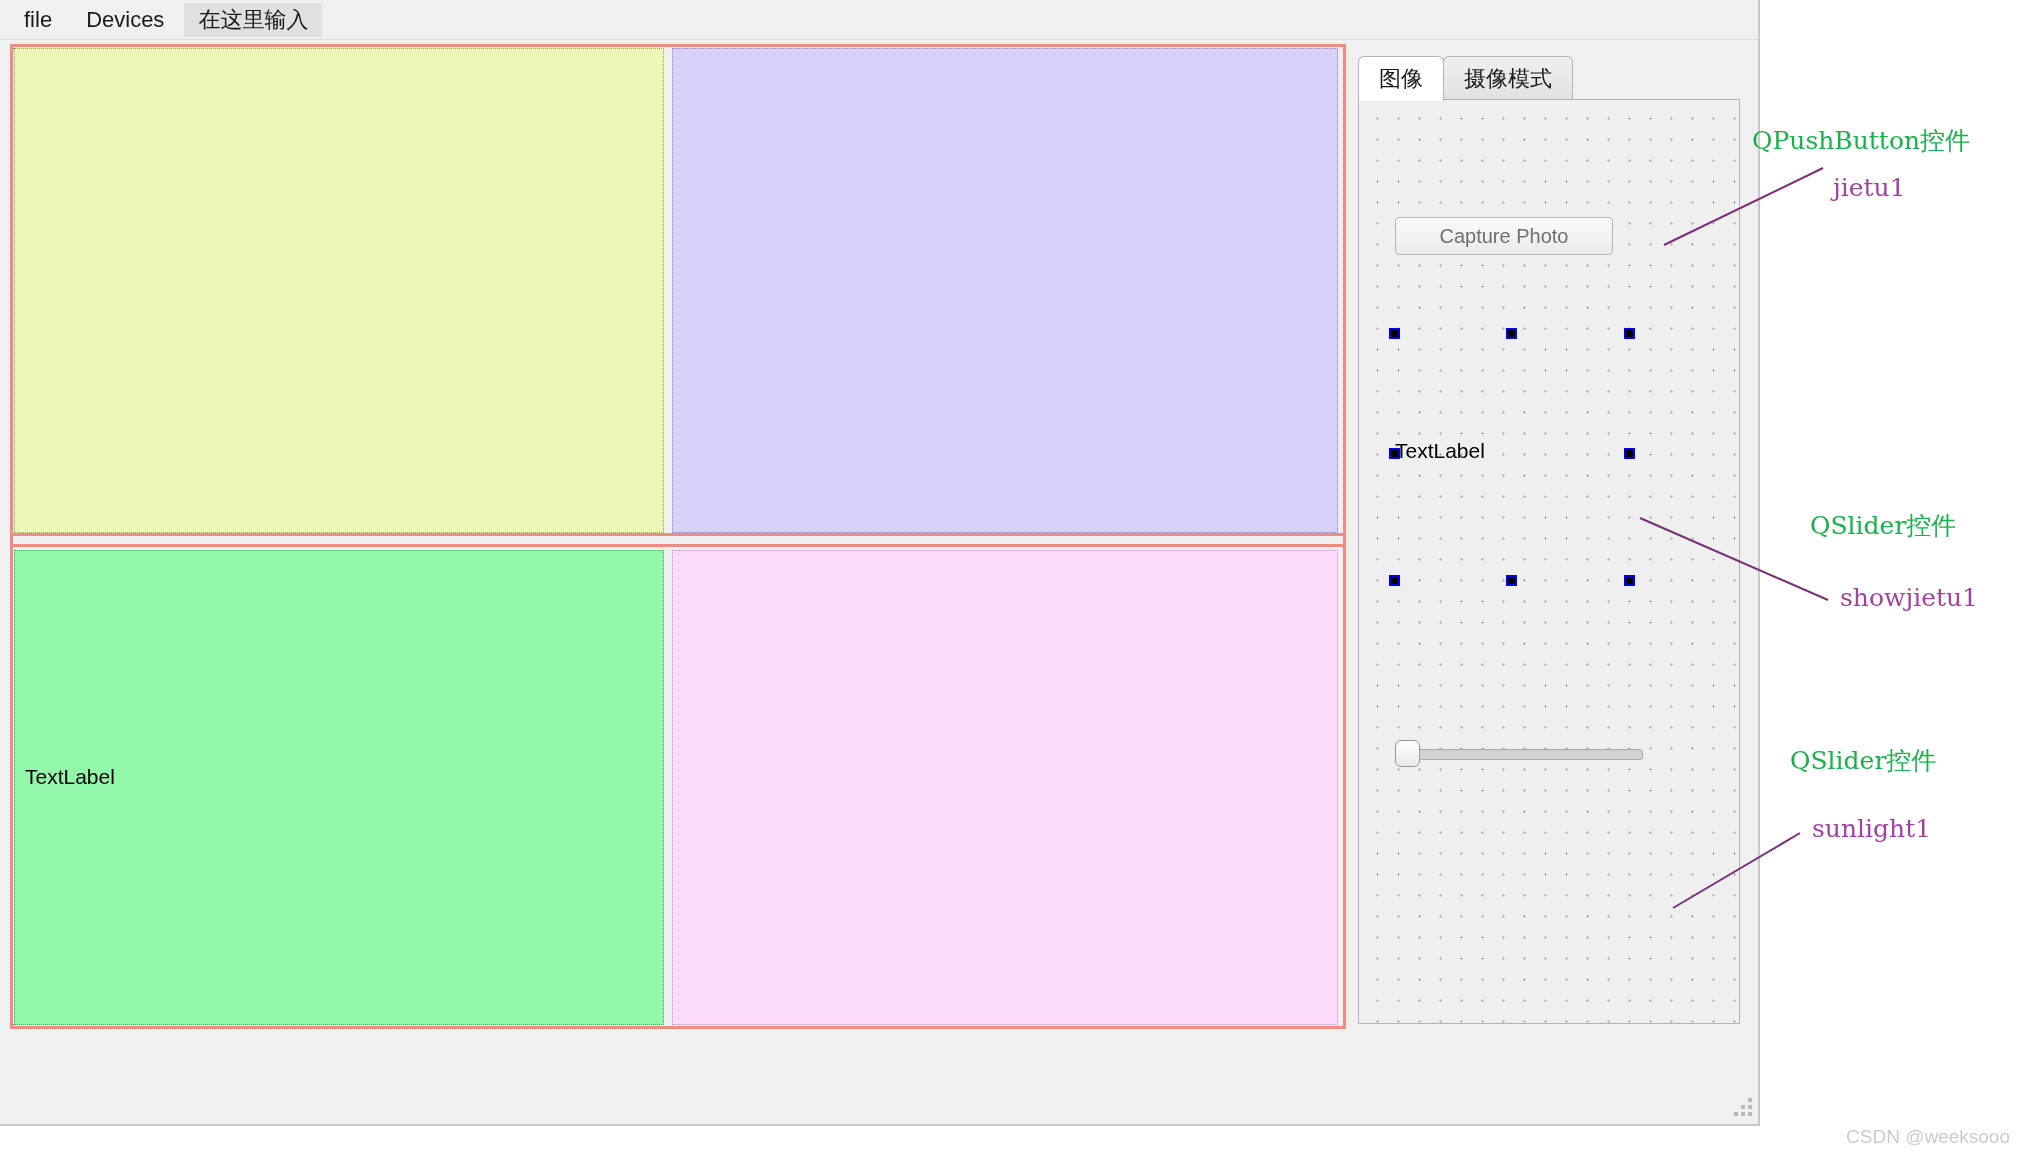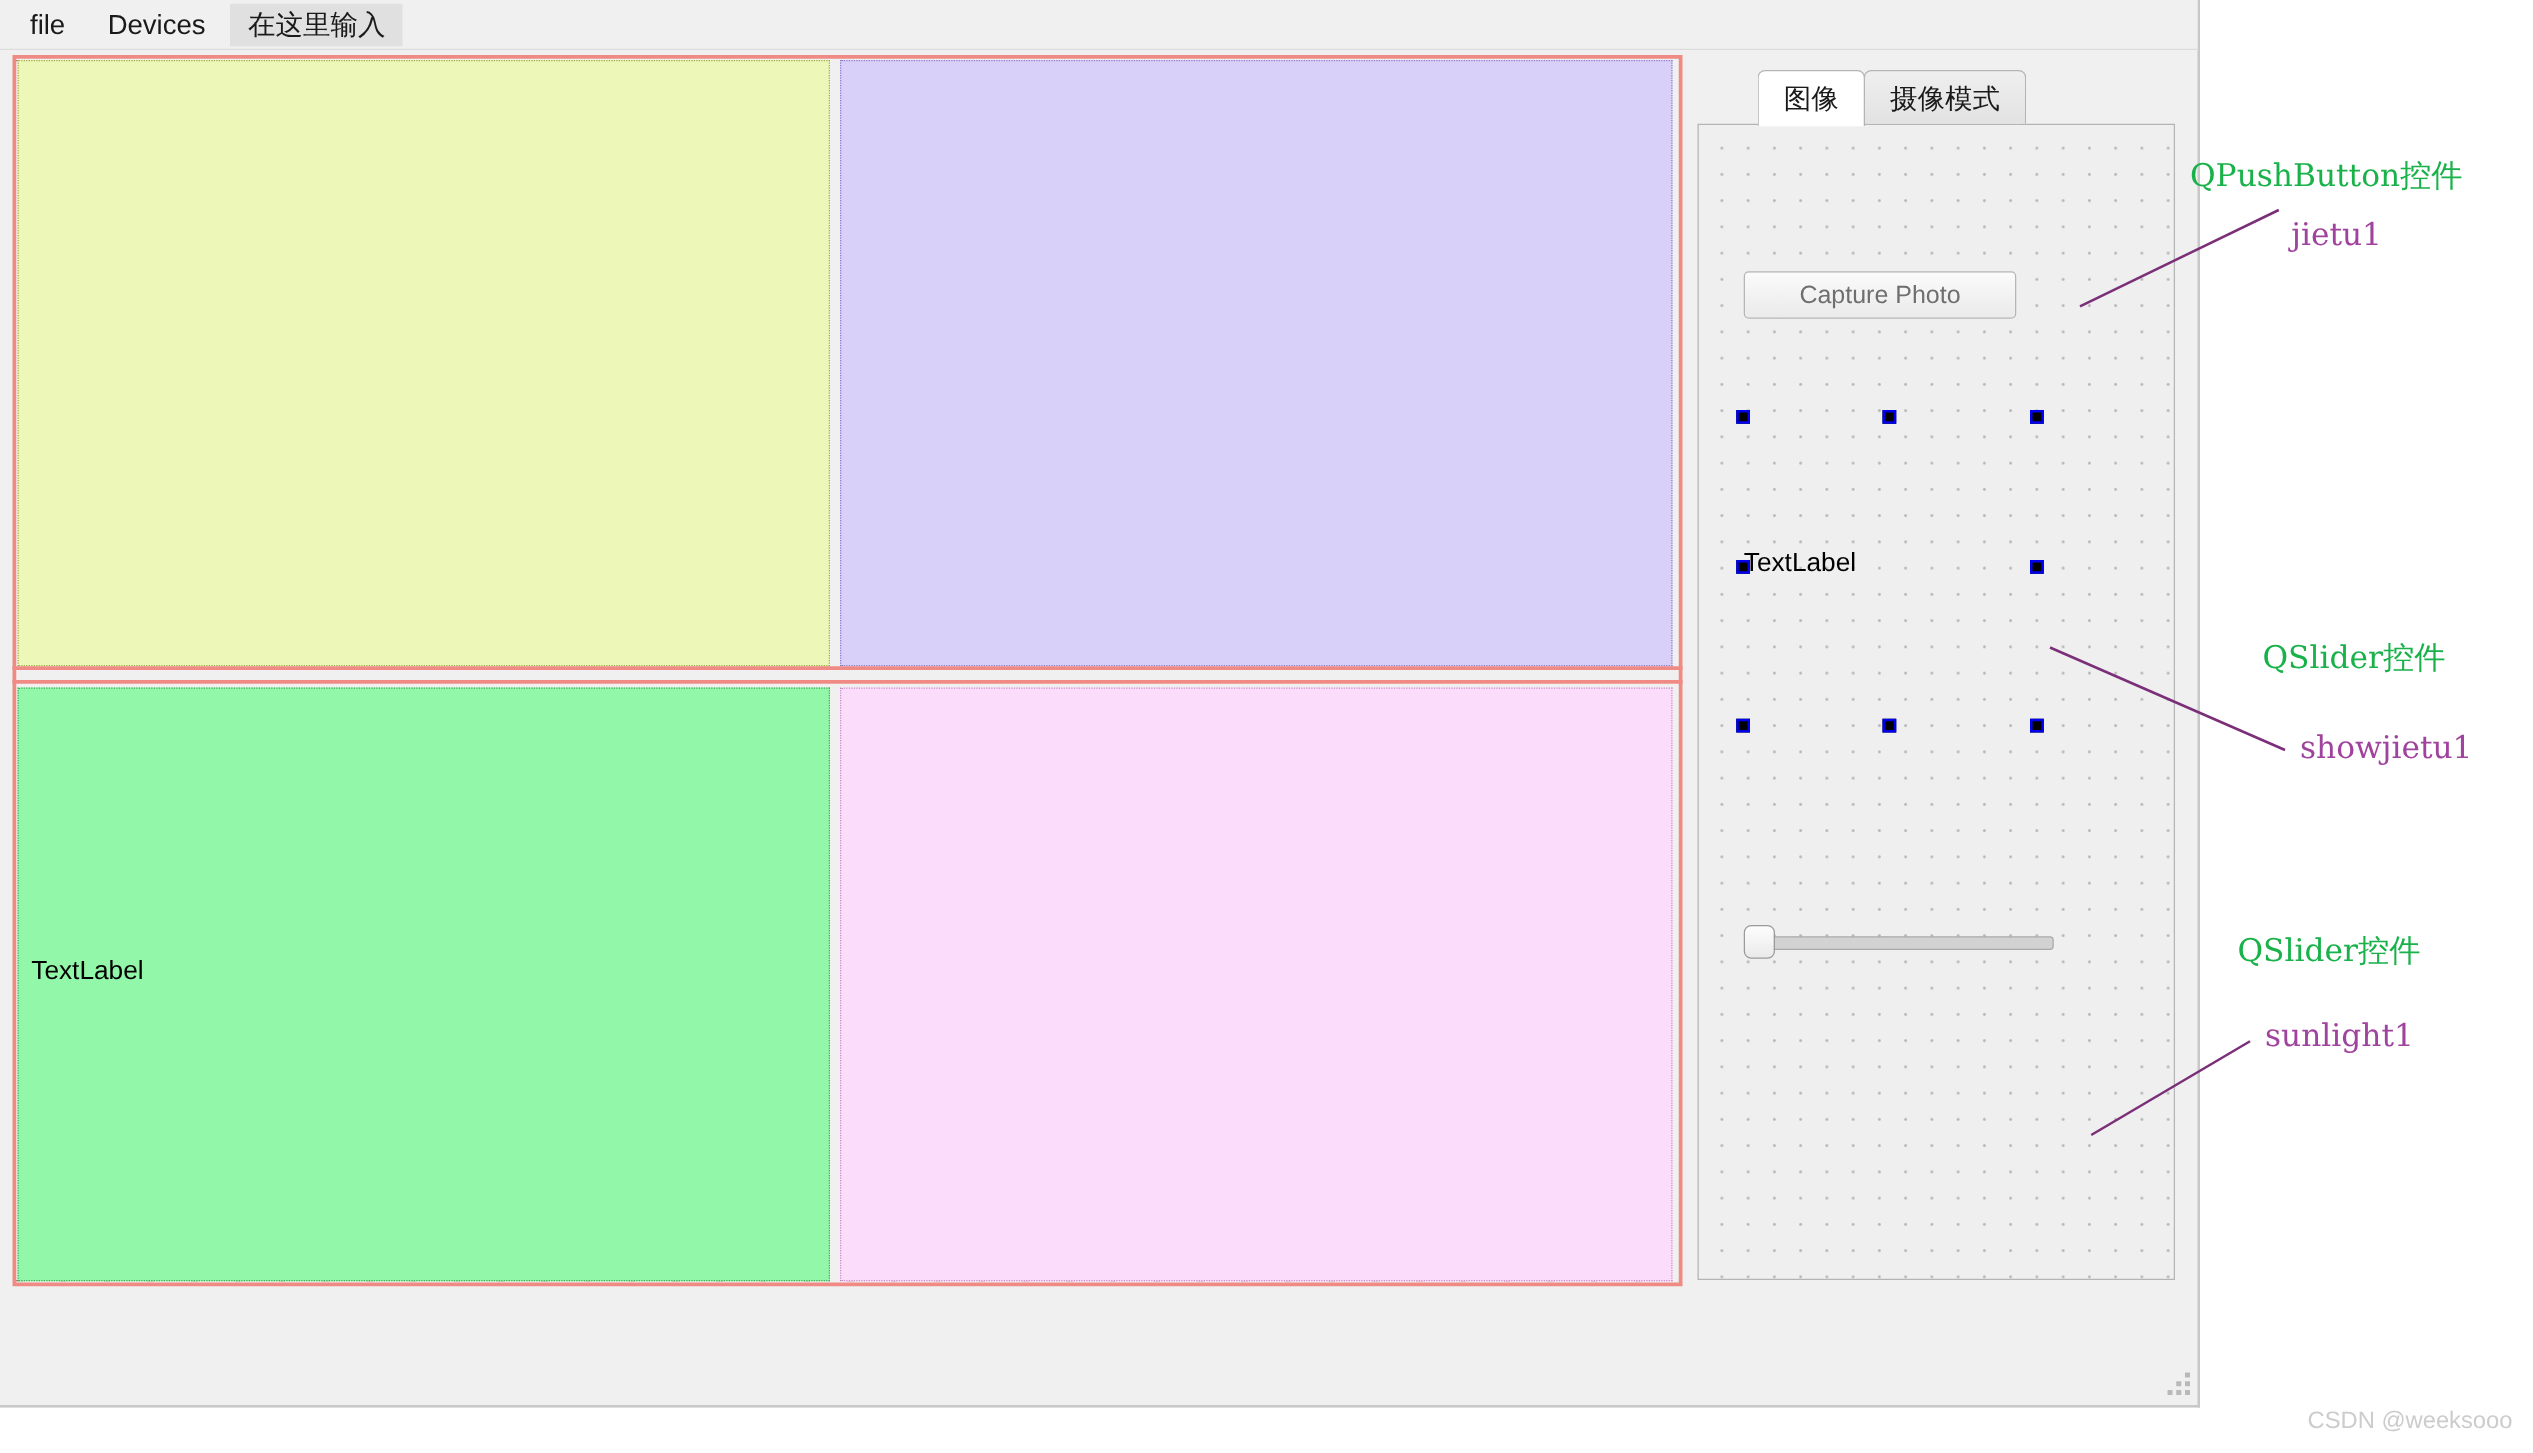--- a/index.html
+++ b/index.html
@@ -143,21 +143,20 @@
     font-size: 22px;
     color: #1a1a1a;
     padding: 11px 20px 9px 20px;
     border: 1px solid #b4b4b4;
     border-bottom: none;
     border-radius: 6px 6px 0 0;
     background: linear-gradient(to bottom, #efefef, #e2e2e2);
     white-space: nowrap;
     line-height: 1;
     position: relative;
-    margin-left: 48px;
   }
   .tab.active {
     background: #ffffff;
     border-color: #b4b4b4;
     z-index: 4;
     padding-bottom: 11px;
     margin-bottom: -1px;
   }
   .tab:not(.active) { margin-left: -1px; margin-bottom: 1px; margin-top: 11px; }
 

